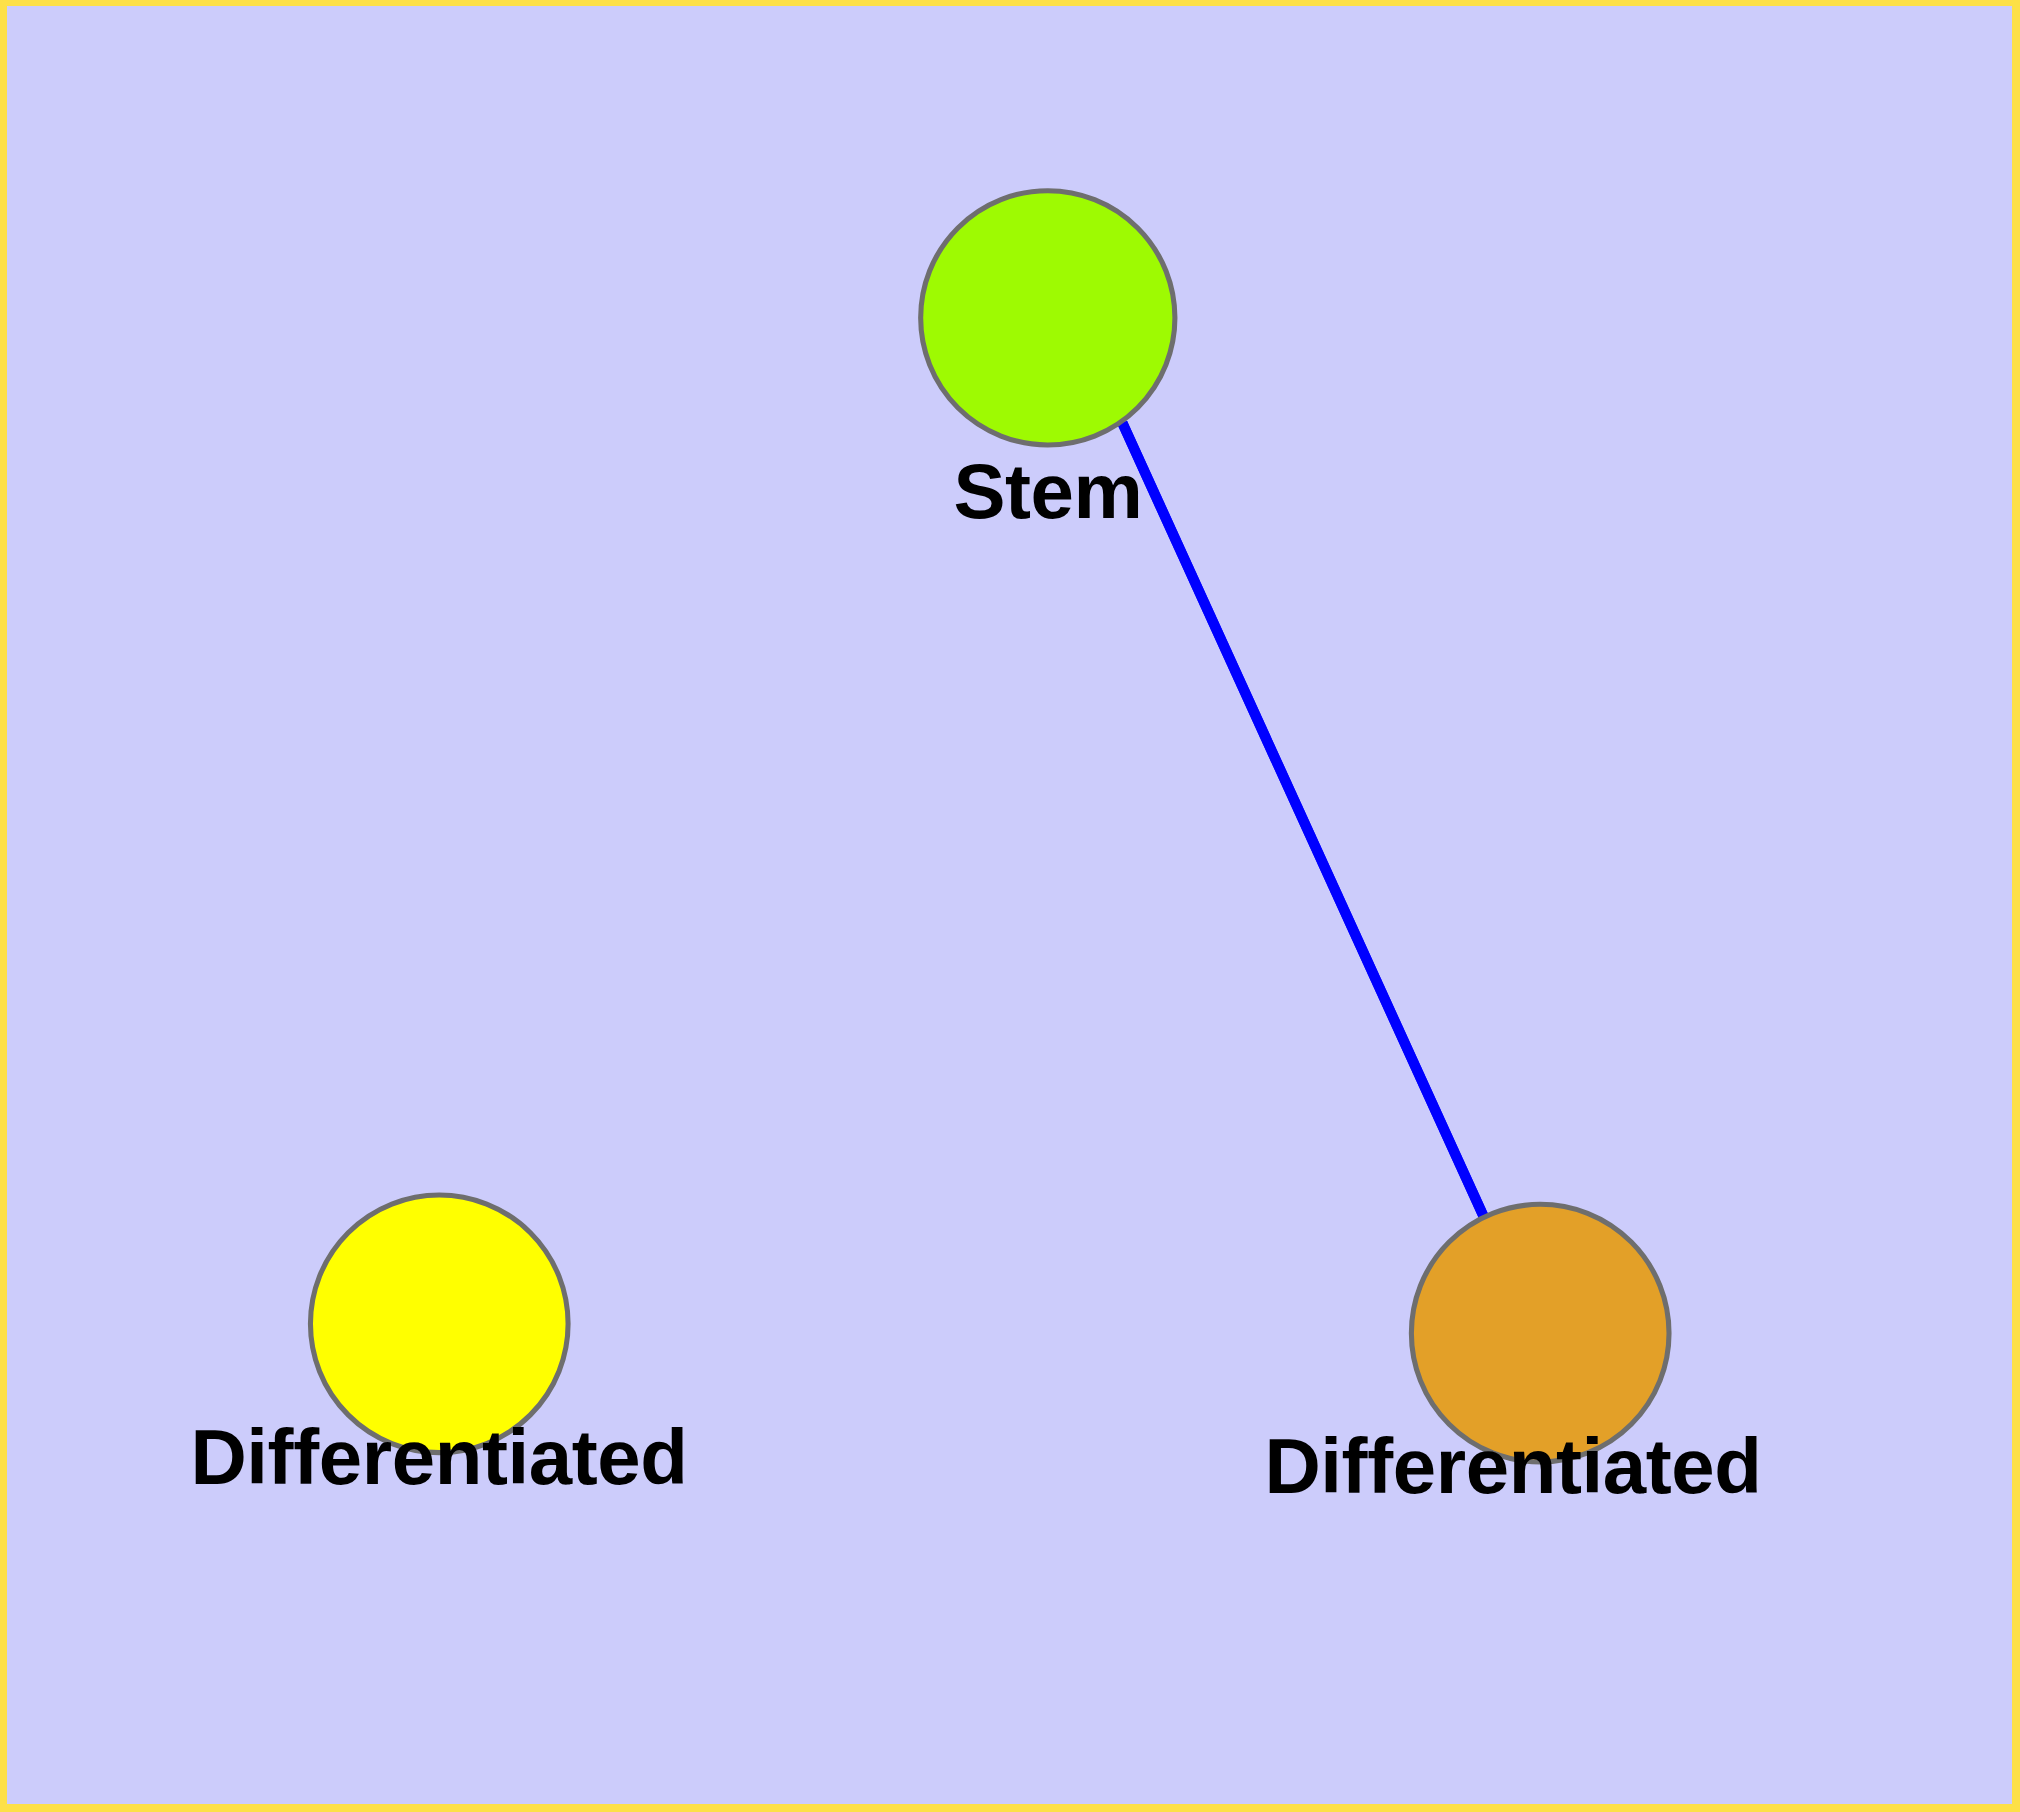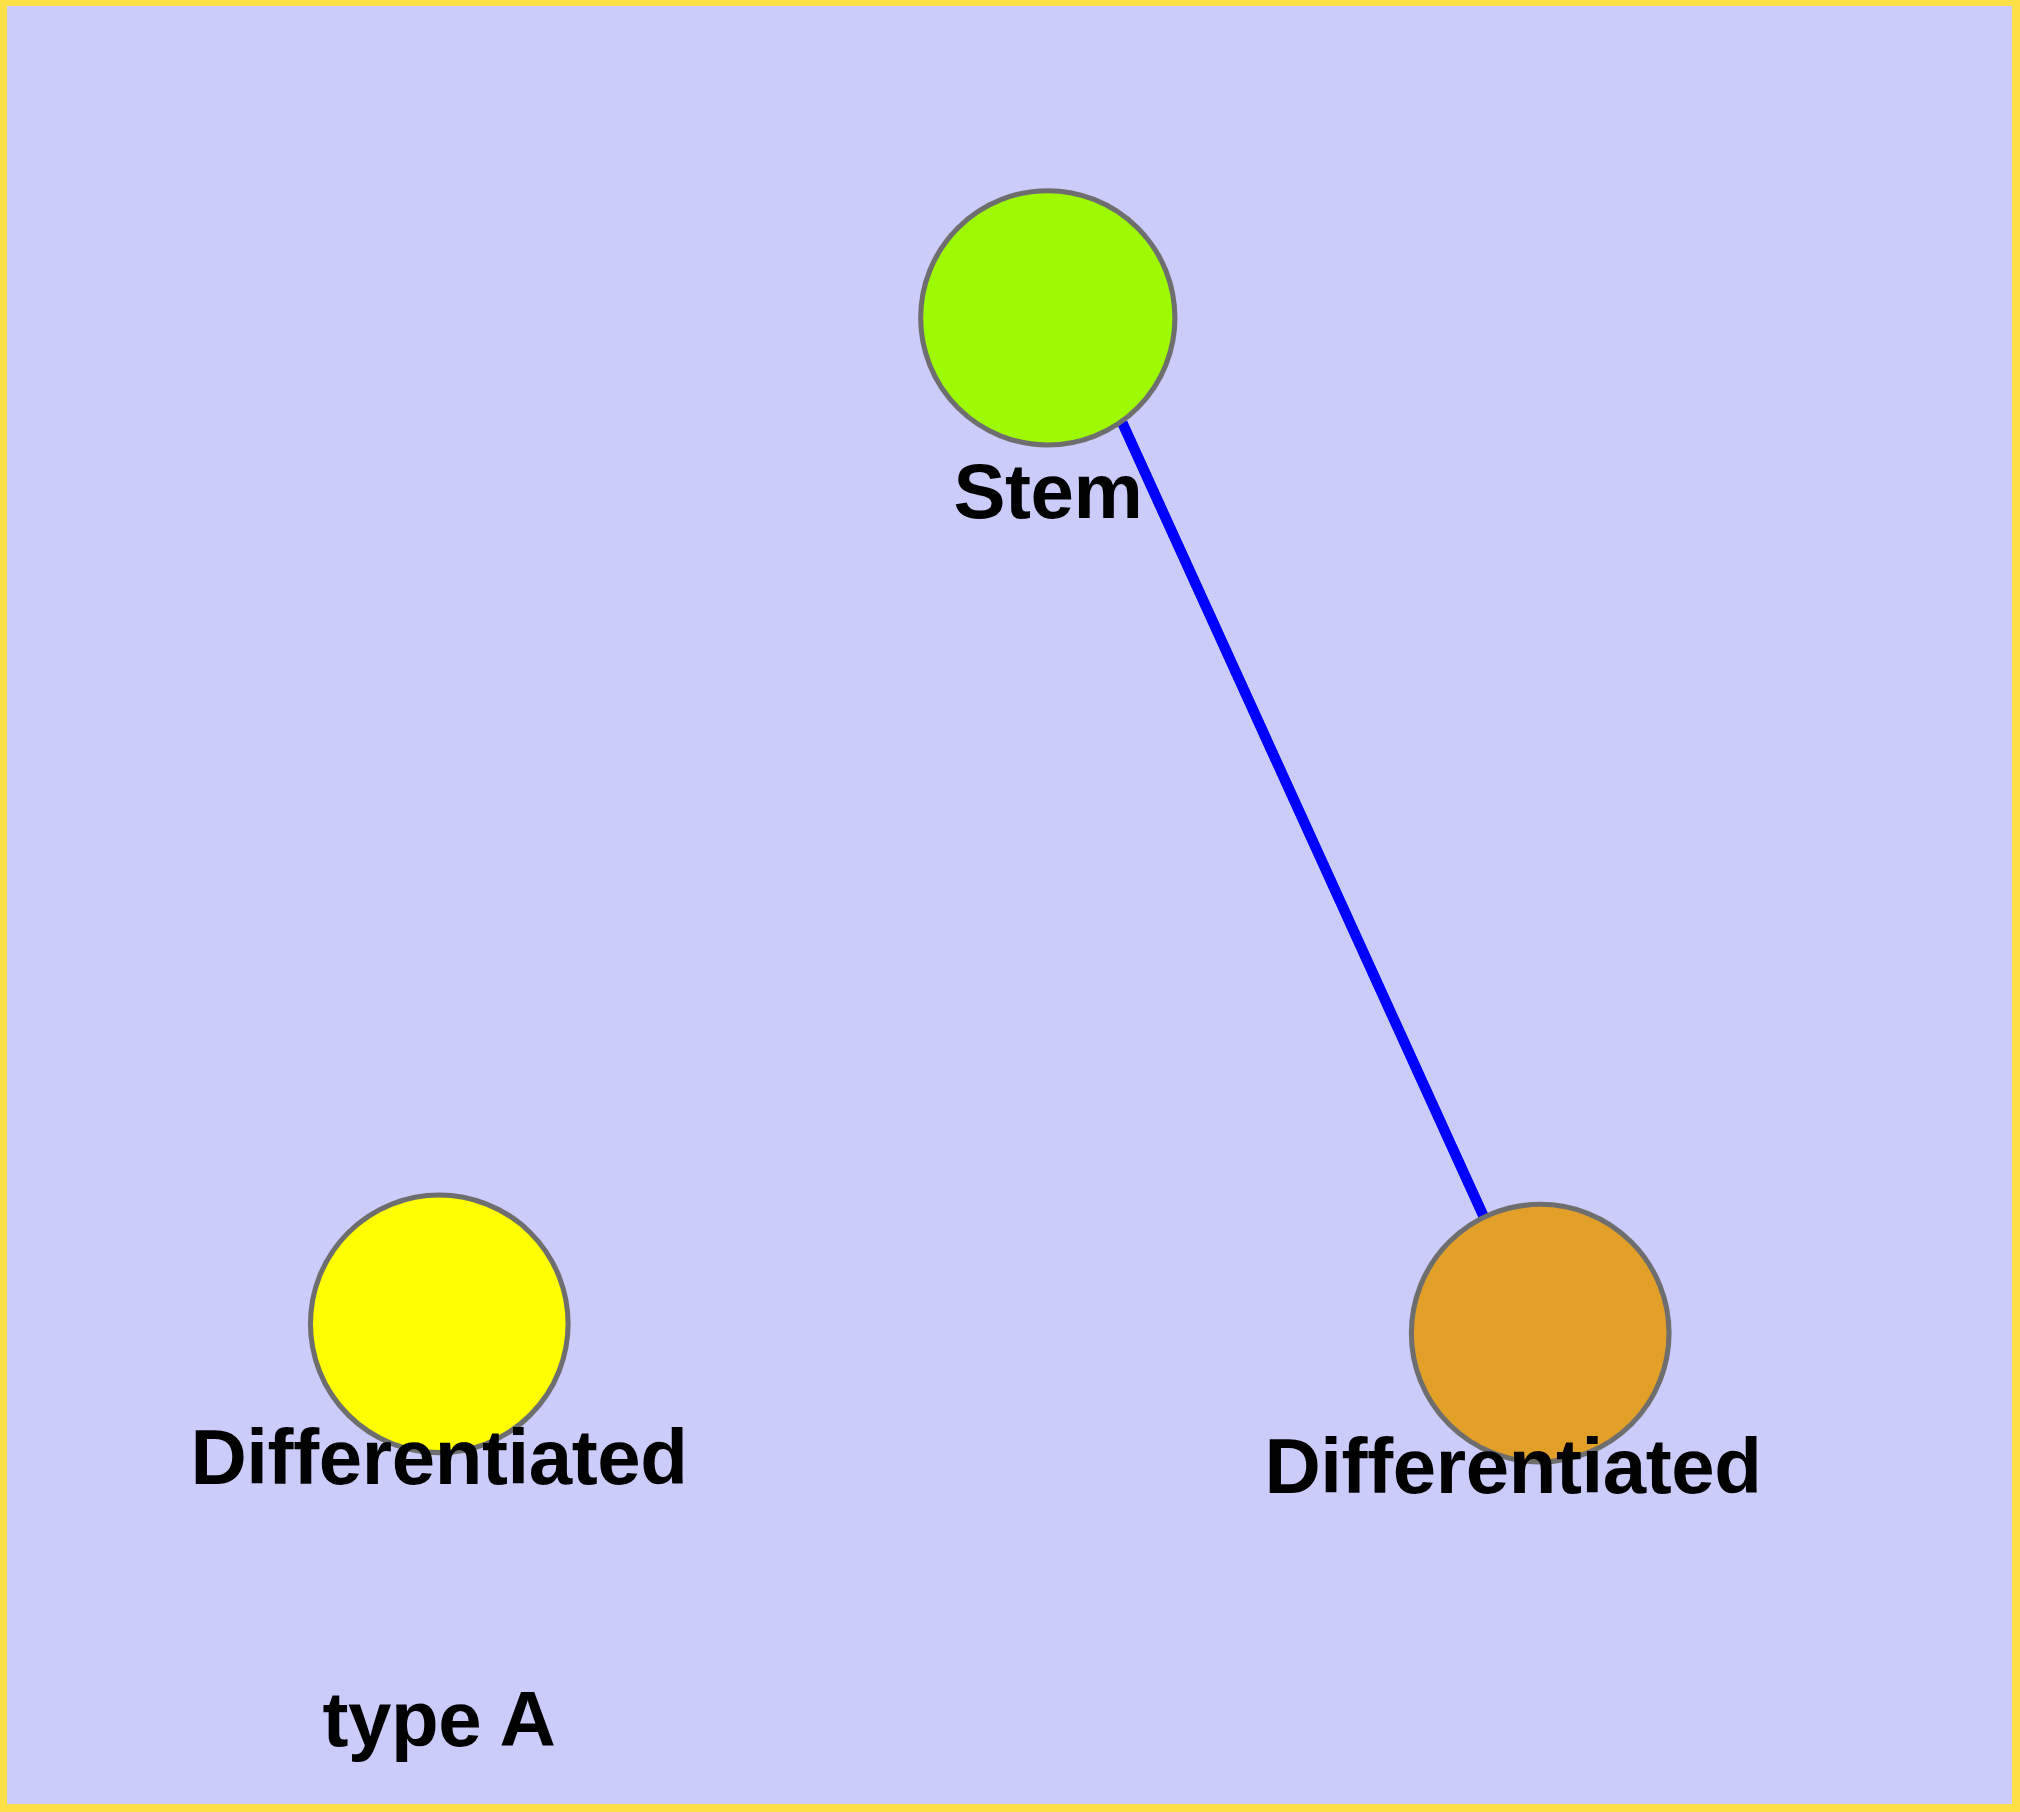--- a/index.html
+++ b/index.html
@@ -79,21 +79,20 @@
       <circle cx="1817" cy="1573" r="152" fill="#e3a028" stroke="#6e6e6e" stroke-width="6"></circle>
     </g>
   </svg>
 
   <div class="node-label" id="label-stem" style="color: rgb(0, 0, 0);">
     <div>Stem</div>
   </div>
 
   <div class="node-label" id="label-type-a" style="color: rgb(0, 0, 0);">
     <div>Differentiated</div>
-    <div>type A</div>
   </div>
 
   <div class="node-label" id="label-type-b" style="color: rgb(0, 0, 0);">
     <div>Differentiated</div>
   </div>
 
 </div>
 
 
 </body></html>

